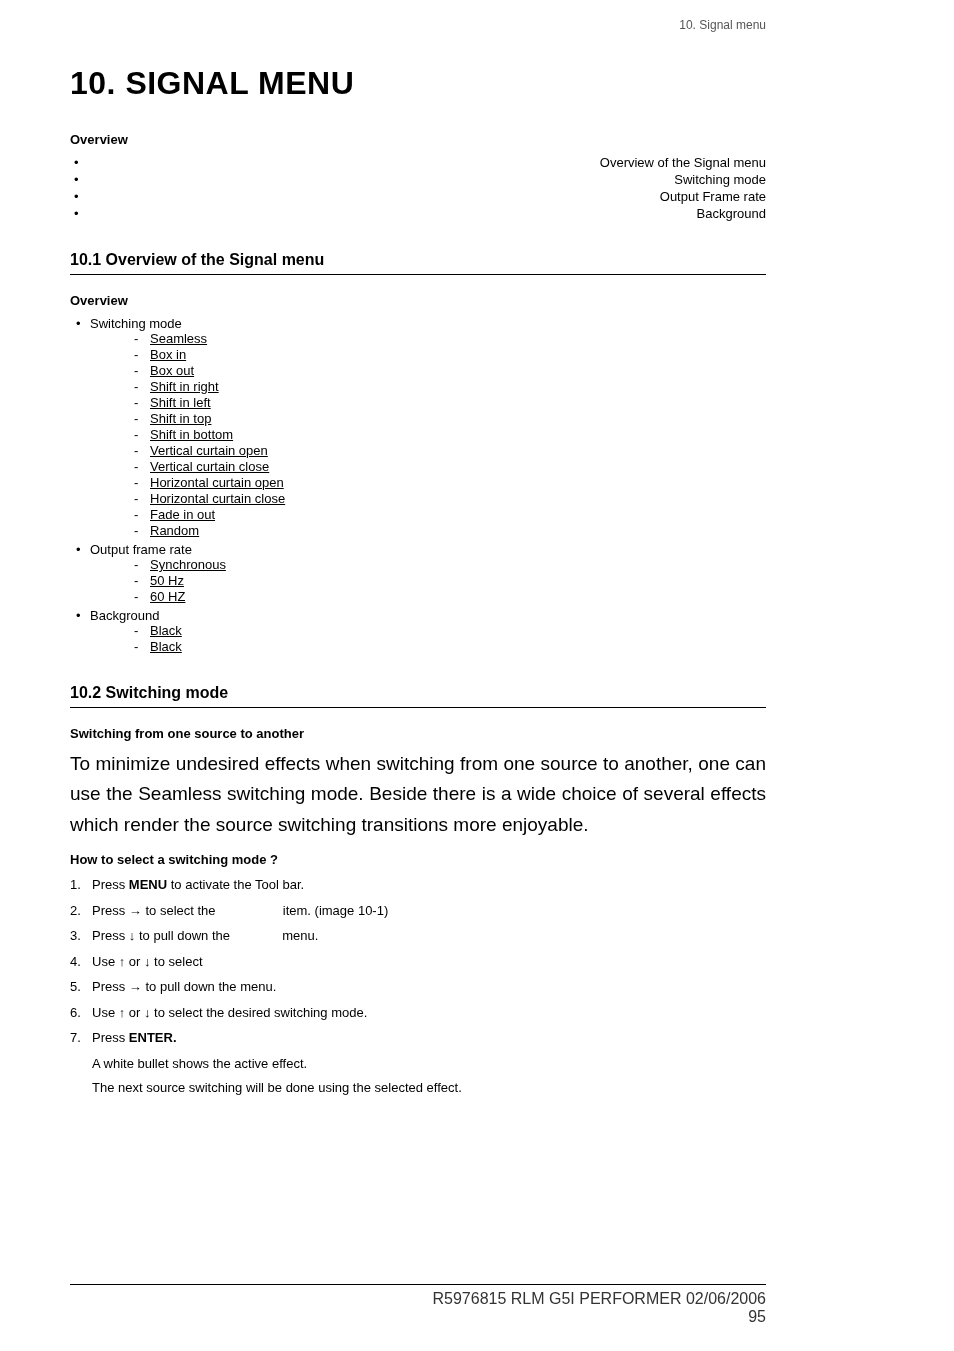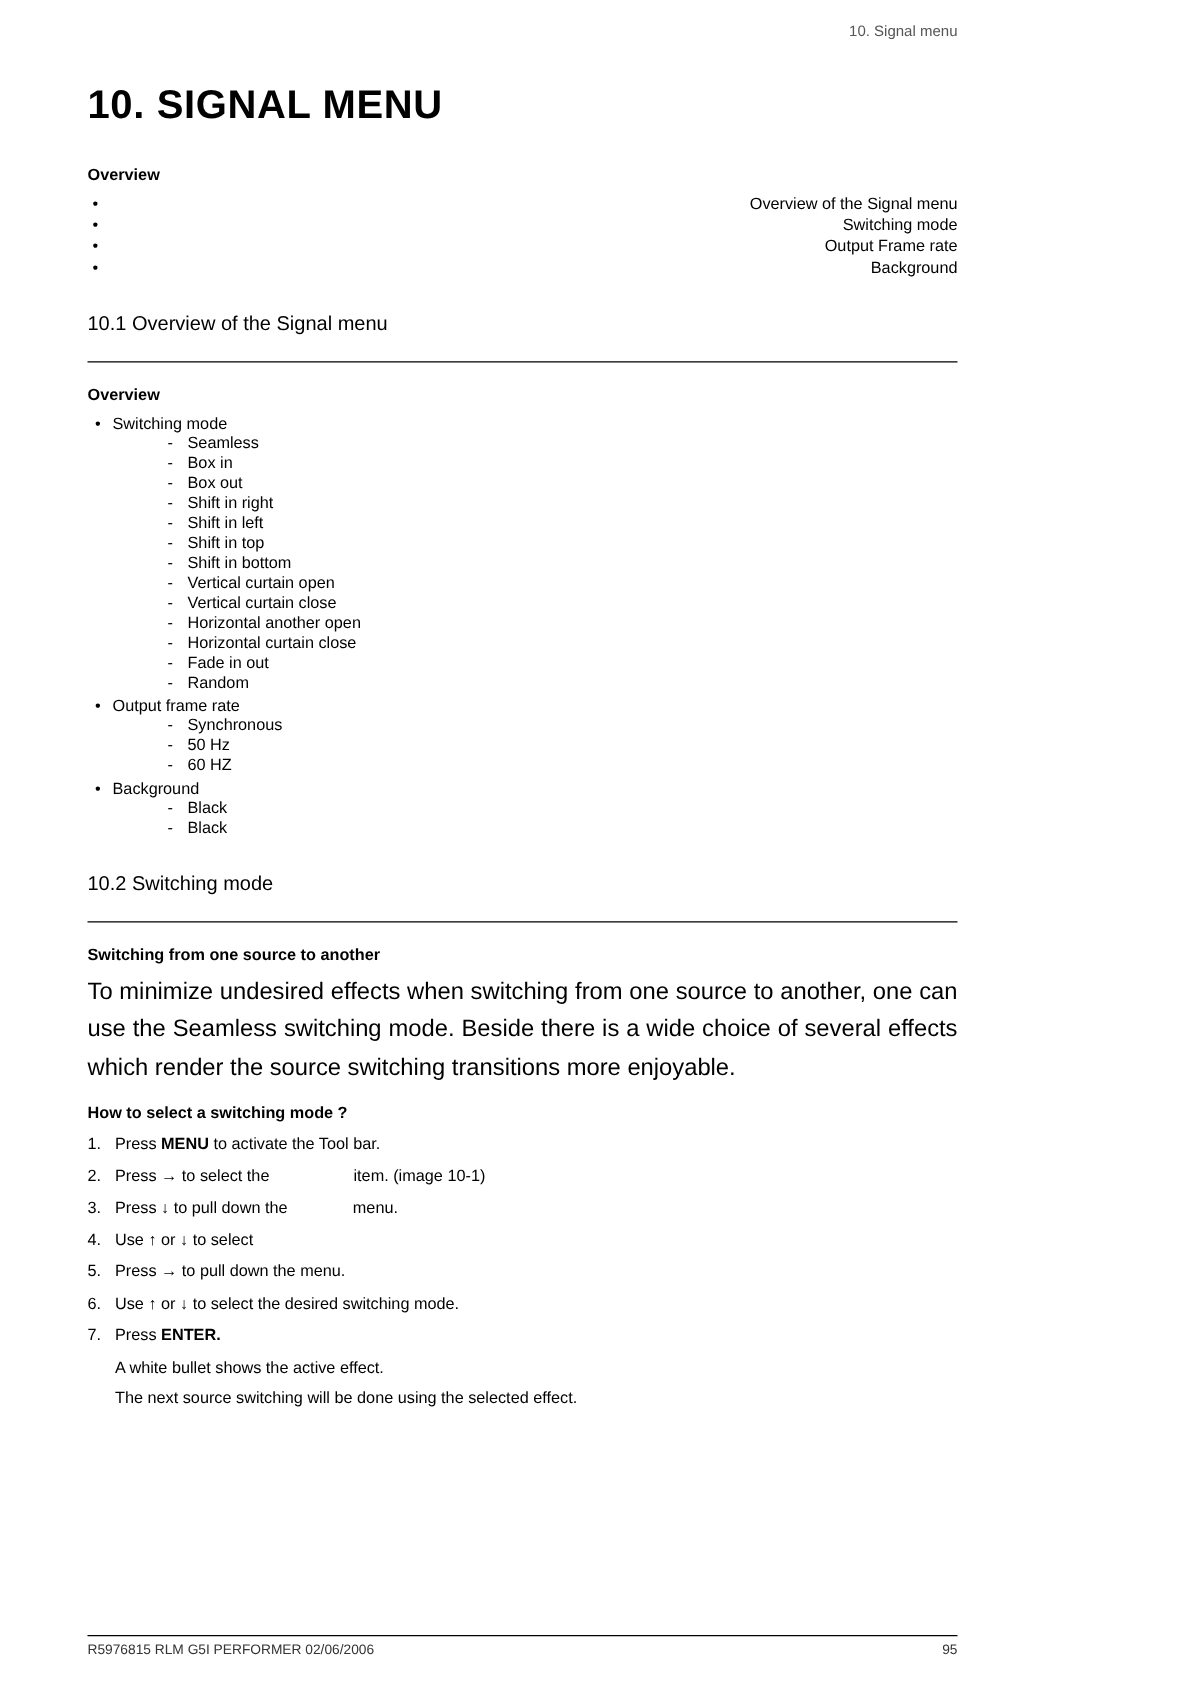--- a/index.html
+++ b/index.html
@@ -28,22 +28,23 @@
     .page-footer {
       position: absolute;
       bottom: 25px;
       left: 70px;
       right: 70px;
       display: flex;
       justify-content: space-between;
       align-items: flex-end;
       border-top: 1px solid #000;
       padding-top: 5px;
-      font-size: 11px;
+      font-size: 16px;
       color: #333;
+      flex-direction: column;
     }
     h1.main-title {
       font-size: 32px;
       font-weight: bold;
       margin-bottom: 30px;
       margin-top: 25px;
       letter-spacing: 0.5px;
     }
     .overview-section {
       margin-bottom: 30px;
@@ -64,24 +65,24 @@
       margin-bottom: 2px;
       font-size: 13px;
     }
     .overview-section ul li::before {
       content: "•";
       position: absolute;
       left: 4px;
     }
     h2.section-title {
       font-size: 16px;
-      font-weight: normal;
+      font-weight: bold;
       color: #000;
       border-bottom: 1px solid #000;
-      padding-bottom: 20px;
+      padding-bottom: 5px;
       margin-bottom: 18px;
       margin-top: 30px;
     }
     .sub-section {
       margin-bottom: 20px;
     }
     .sub-section-title {
       font-weight: bold;
       font-size: 13px;
       margin-bottom: 8px;
@@ -106,20 +107,21 @@
       list-style: none;
       padding: 0;
       margin-left: 40px;
       margin-bottom: 4px;
     }
     .dash-list li {
       padding-left: 20px;
       position: relative;
       margin-bottom: 1px;
       font-size: 13px;
+      text-decoration: underline;
     }
     .dash-list li::before {
       content: "-";
       position: absolute;
       left: 4px;
     }
     .description-text {
       font-size: 19px;
       line-height: 1.6;
       margin-bottom: 12px;
@@ -192,21 +194,21 @@
         <ul class="dash-list">
           <li>Seamless</li>
           <li>Box in</li>
           <li>Box out</li>
           <li>Shift in right</li>
           <li>Shift in left</li>
           <li>Shift in top</li>
           <li>Shift in bottom</li>
           <li>Vertical curtain open</li>
           <li>Vertical curtain close</li>
-          <li>Horizontal another open</li>
+          <li>Horizontal curtain open</li>
           <li>Horizontal curtain close</li>
           <li>Fade in out</li>
           <li>Random</li>
         </ul>
       </li>
 
       <li>
         <span>Output frame rate</span>
         <ul class="dash-list">
           <li>Synchronous</li>

